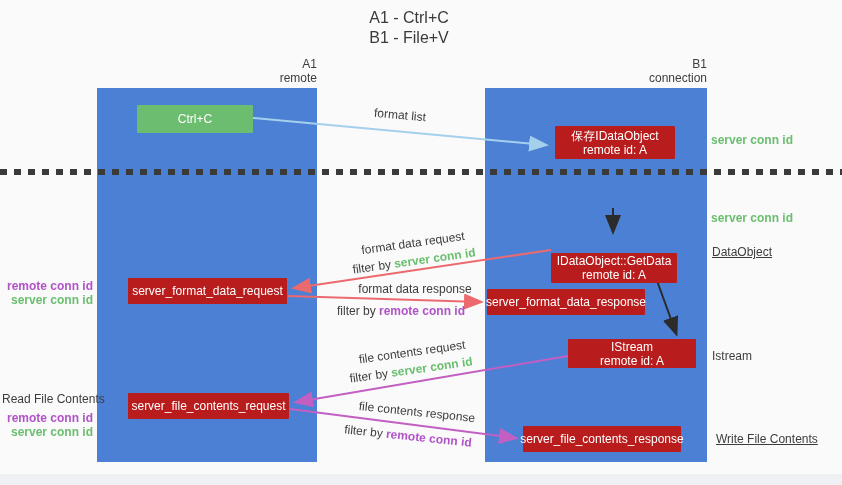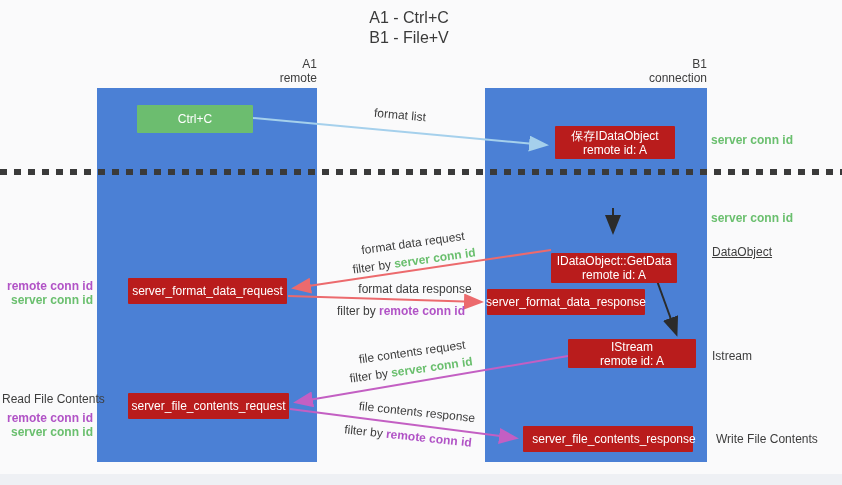--- a/index.html
+++ b/index.html
@@ -99,21 +99,21 @@
 
   <div class="box orange" style="left:568px; top:339px; width:128px; height:29px;">
     <div>IStream</div>
     <div>remote id: A</div>
   </div>
 
   <div class="box orange" style="left:128px; top:393px; width:161px; height:26px;">
     <div>server_file_contents_request</div>
   </div>
 
-  <div class="box orange" style="left:523px; top:426px; width:158px; height:26px;padding-left:12px;">
+  <div class="box orange" style="left:523px; top:426px; width:158px; height:26px;">
     <div>server_file_contents_response</div>
   </div>
 
   <div class="lbl rot" style="left:400px; top:115px; transform:translate(-50%,-50%) rotate(5deg);">format list</div>
 
   <div class="lbl rot" style="left:413px; top:243px; transform:translate(-50%,-50%) rotate(-8deg);">format data request</div>
   <div class="lbl rot" style="left:414px; top:261px; transform:translate(-50%,-50%) rotate(-8deg);">
     <span>filter by</span>
     <span class="green-t">server conn id</span>
   </div>
@@ -133,21 +133,21 @@
   <div class="lbl rot" style="left:417px; top:412px; transform:translate(-50%,-50%) rotate(6deg);">file contents response</div>
   <div class="lbl rot" style="left:408px; top:436px; transform:translate(-50%,-50%) rotate(6deg);">
     <span>filter by</span>
     <span class="purple-t">remote conn id</span>
   </div>
 
   <div class="lbl green-t" style="left:711px; top:133px;">server conn id</div>
   <div class="lbl green-t" style="left:711px; top:211px;">server conn id</div>
   <div class="lbl" style="left:712px; top:245px;text-decoration:underline;">DataObject</div>
   <div class="lbl" style="left:712px; top:349px;">Istream</div>
-  <div class="lbl" style="left:716px; top:432px;">Write File Contents</div>
+  <div class="lbl" style="left:716px; top:432px;text-decoration:underline;">Write File Contents</div>
 
   <div class="lbl purple-t right-align" style="left:6px; top:279px; width:87px;">remote conn id</div>
   <div class="lbl green-t right-align" style="left:6px; top:293px; width:87px;">server conn id</div>
   <div class="lbl right-align" style="left:2px; top:392px; width:91px;">Read File Contents</div>
   <div class="lbl purple-t right-align" style="left:6px; top:411px; width:87px;">remote conn id</div>
   <div class="lbl green-t right-align" style="left:6px; top:425px; width:87px;">server conn id</div>
 
   <div class="footer-strip"></div>
 </div>
 

